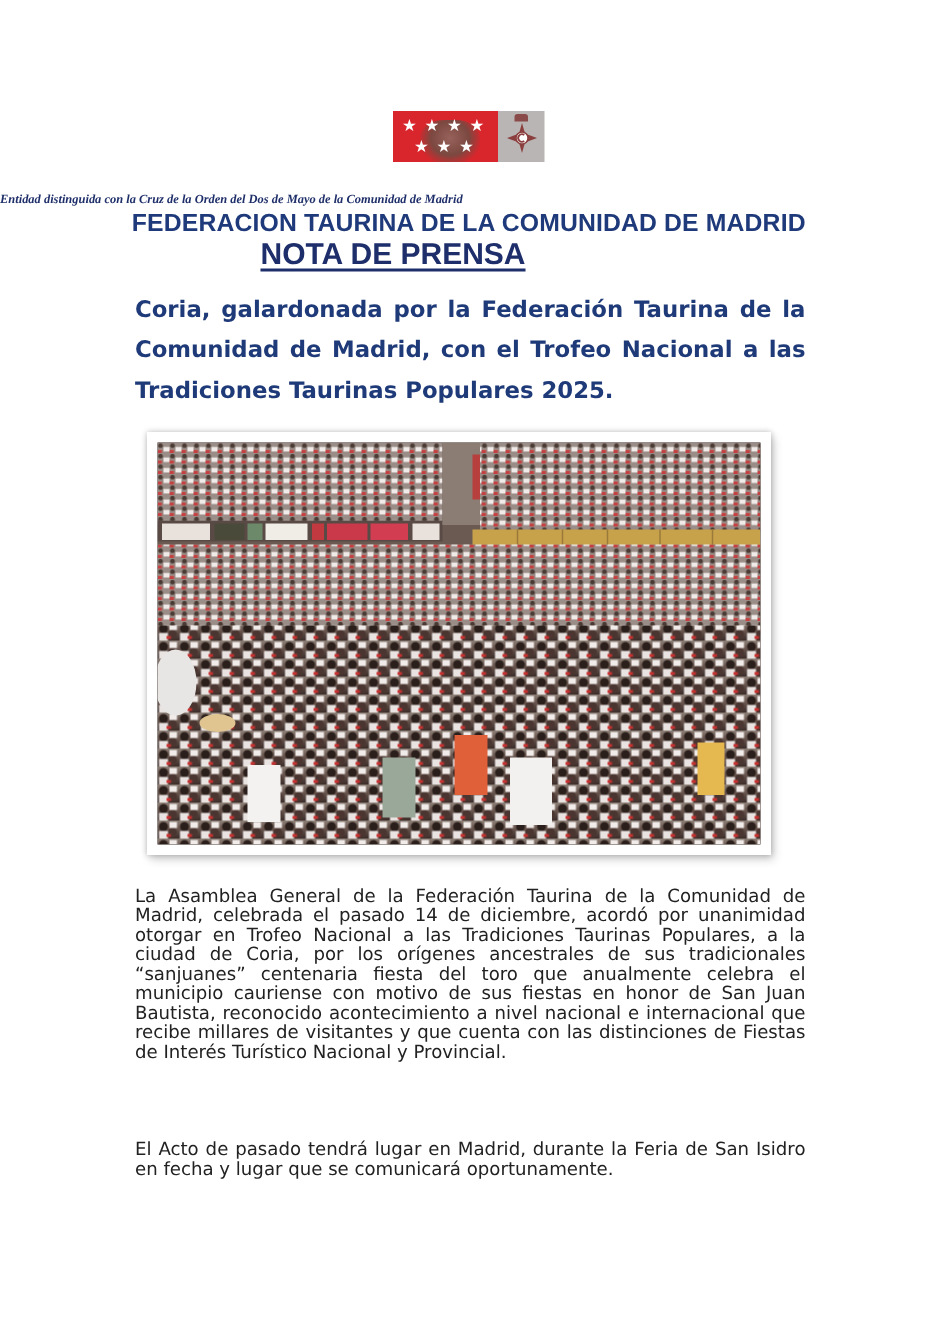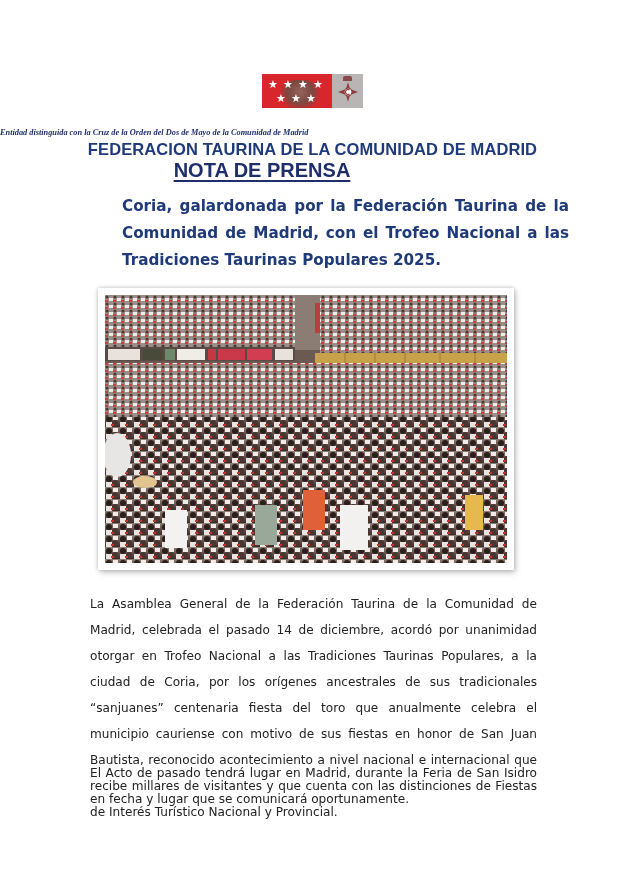--- a/index.html
+++ b/index.html
@@ -11,27 +11,27 @@
   .logo-flag .star { position: absolute; color: #ffffff; font-size: 11px; line-height: 11px; }
   .logo-cross { width: 31px; height: 34px; background: #b9b5b4; position: relative; }
   .logo-cross .cross { position: absolute; left: 5px; top: 7px; width: 22px; height: 22px; }
   .logo-cross .crown { position: absolute; left: 11px; top: 2px; width: 9px; height: 5px; background: #8a4a4a; border-radius: 2px 2px 0 0; }
 
   .org-title { position: absolute; left: 0; width: 625px; top: 108px; text-align: center; font-size: 16.5px; font-weight: bold; color: #1f3a7a; letter-spacing: 0.1px; margin-top: 32px; }
   .org-subtitle { position: absolute; left: 0; width: 625px; top: 128px; text-align: left; font-family: "Liberation Serif", serif; font-style: italic; font-weight: bold; font-size: 8.3px; color: #1f2f6a; }
 
   .press-heading { position: absolute; left: 0; width: 524px; top: 159px; text-align: center; font-size: 20px; font-weight: bold; color: #1d2e6a; text-decoration: underline; text-underline-offset: 3px; text-decoration-thickness: 2px; }
 
-  .headline { position: absolute; left: 90px; width: 447px; top: 193px; font-family: "DejaVu Sans", sans-serif; font-weight: bold; font-size: 15.2px; line-height: 27px; color: #1f3a78; text-align: justify; text-align-last: left; margin-left: 32px; }
+  .headline { position: absolute; left: 90px; width: 447px; top: 193px; font-family: "DejaVu Sans", sans-serif; font-weight: bold; font-size: 15.2px; line-height: 27px; color: #1f3a78; text-align: justify; text-align-last: left; }
 
   .photo-frame { position: absolute; left: 98px; top: 288px; width: 416px; height: 282px; background: #ffffff; box-shadow: 0 0 4px rgba(0,0,0,0.25), 2px 3px 6px rgba(0,0,0,0.18); }
   .photo { position: absolute; left: 7px; top: 7px; width: 402px; height: 268px; overflow: hidden; background: #3a2e2b; }
   .photo svg { display: block; }
 
-  .body-text { position: absolute; left: 90px; width: 447px; font-family: "DejaVu Sans", sans-serif; font-size: 12.1px; line-height: 26px; color: #222222; text-align: justify; text-align-last: left; margin: 0; }
+  .body-text { position: absolute; left: 90px; width: 447px; font-family: "DejaVu Sans", sans-serif; font-size: 12.1px; line-height: 13px; color: #222222; text-align: justify; text-align-last: left; margin: 0; }
   .p1 { top: 591px; }
   .p2 { top: 760px; }
 </style>
 </head>
 <body>
 
 <div class="logo">
   <div class="logo-flag">
     <div class="bull"></div>
     <span class="star" style="left:6px;top:5px;">★</span>

